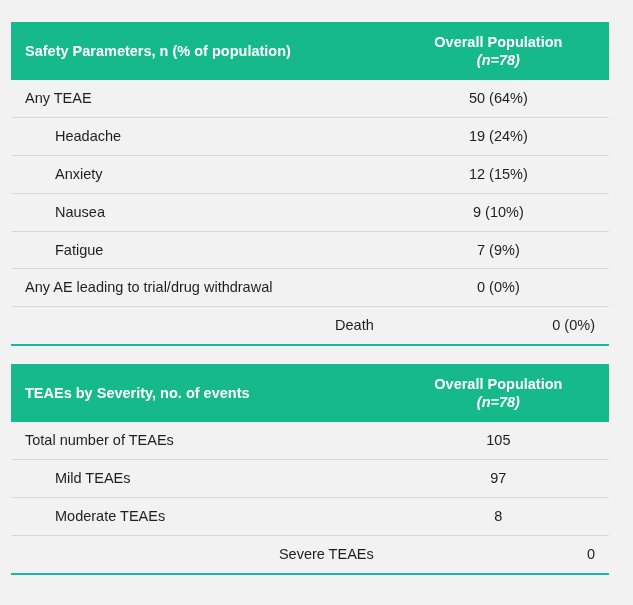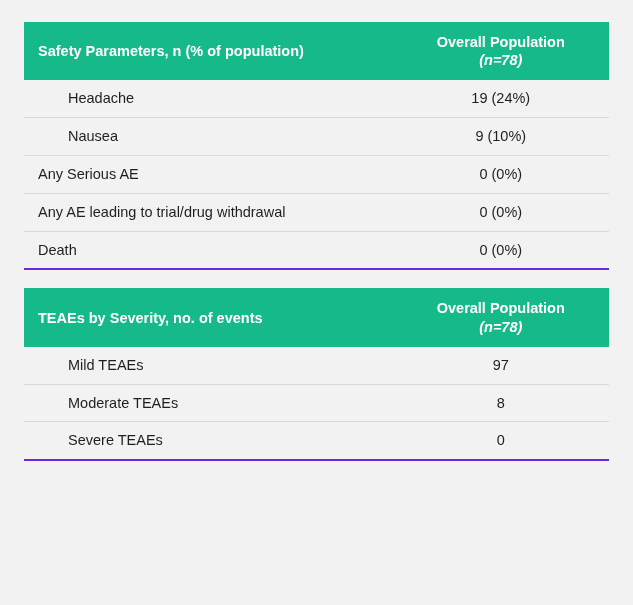--- a/index.html
+++ b/index.html
@@ -11,21 +11,21 @@
     height: 605px;
     background: #f2f2f2;
     font-family: "Liberation Sans", sans-serif;
     color: #1f1f1f;
     overflow: hidden;
   }
   .page {
     width: 633px;
     height: 605px;
     box-sizing: border-box;
-    padding: 22px 24px 14px 24px;
+    padding: 22px 24px 14px 11px;
     display: flex;
     flex-direction: column;
     gap: 18px;
   }
   table.safety-table {
     width: 100%;
     border-collapse: collapse;
     table-layout: fixed;
   }
   table.safety-table col.label-col { width: 63%; }
@@ -55,21 +55,22 @@
 
   tbody td {
     font-size: 14.5px;
     padding: 9px 14px;
     border-bottom: 1px solid #d8d8d8;
     background: transparent;
     line-height: 1.3;
     vertical-align: middle;
   }
   tbody tr:last-child td {
-    border-bottom: 2px solid #6d28d9;
+    border-bottom: 2px solid #14b8a6;
+    text-align: right;
   }
   tbody td.cell-label {
     text-align: left;
     white-space: nowrap;
     overflow: hidden;
     text-overflow: ellipsis;
   }
   tbody td.cell-value {
     text-align: center;
   }
@@ -90,31 +91,39 @@
     <thead>
       <tr>
         <th class="th-label">Safety Parameters, n (% of population)</th>
         <th class="th-value">
           <span>Overall Population</span>
           <span class="hdr-line2">(n=78)</span>
         </th>
       </tr>
     </thead>
     <tbody>
+      <tr>
+        <td class="cell-label">Any TEAE</td>
+        <td class="cell-value">50 (64%)</td>
+      </tr>
       <tr class="indent">
         <td class="cell-label">Headache</td>
         <td class="cell-value">19 (24%)</td>
       </tr>
       <tr class="indent">
+        <td class="cell-label">Anxiety</td>
+        <td class="cell-value">12 (15%)</td>
+      </tr>
+      <tr class="indent">
         <td class="cell-label">Nausea</td>
         <td class="cell-value">9 (10%)</td>
       </tr>
-      <tr>
-        <td class="cell-label">Any Serious AE</td>
-        <td class="cell-value">0 (0%)</td>
+      <tr class="indent">
+        <td class="cell-label">Fatigue</td>
+        <td class="cell-value">7 (9%)</td>
       </tr>
       <tr>
         <td class="cell-label">Any AE leading to trial/drug withdrawal</td>
         <td class="cell-value">0 (0%)</td>
       </tr>
       <tr>
         <td class="cell-label">Death</td>
         <td class="cell-value">0 (0%)</td>
       </tr>
     </tbody>
@@ -128,20 +137,24 @@
     <thead>
       <tr>
         <th class="th-label">TEAEs by Severity, no. of events</th>
         <th class="th-value">
           <span>Overall Population</span>
           <span class="hdr-line2">(n=78)</span>
         </th>
       </tr>
     </thead>
     <tbody>
+      <tr>
+        <td class="cell-label">Total number of TEAEs</td>
+        <td class="cell-value">105</td>
+      </tr>
       <tr class="indent">
         <td class="cell-label">Mild TEAEs</td>
         <td class="cell-value">97</td>
       </tr>
       <tr class="indent">
         <td class="cell-label">Moderate TEAEs</td>
         <td class="cell-value">8</td>
       </tr>
       <tr class="indent">
         <td class="cell-label">Severe TEAEs</td>

